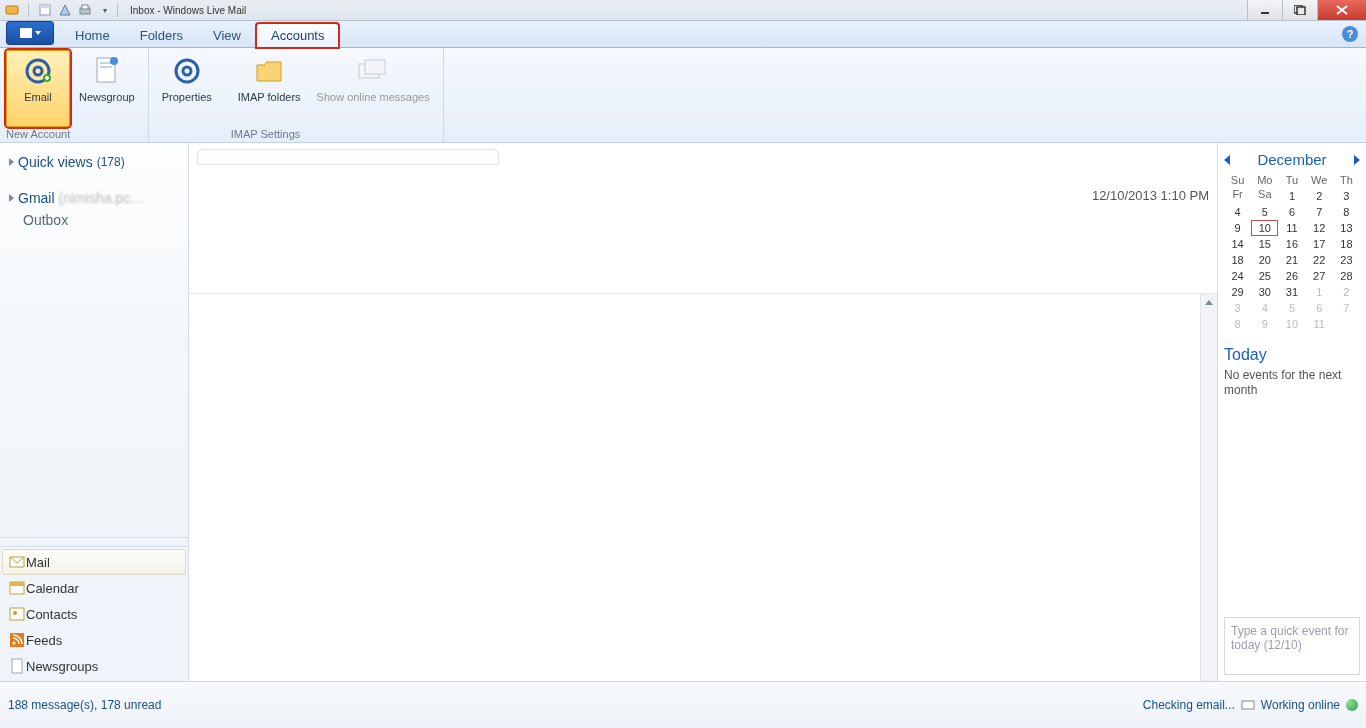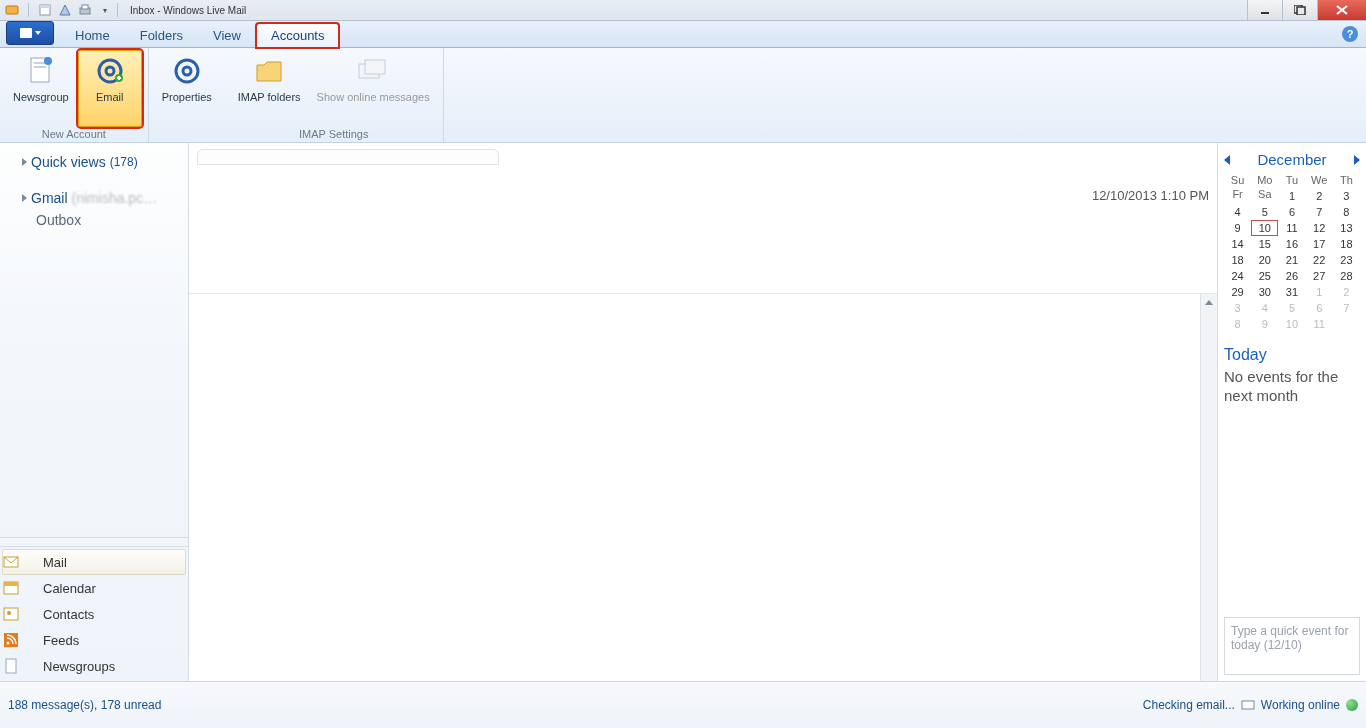--- a/index.html
+++ b/index.html
@@ -25,32 +25,32 @@
   .helpicon{position:absolute;right:8px;top:5px;width:16px;height:16px;border-radius:50%;background:#4a8edb;color:#fff;font-size:11px;font-weight:bold;display:flex;align-items:center;justify-content:center}
   
   .ribbon{height:94px;background:linear-gradient(#f6f9fd,#e5eef9);border-bottom:1px solid #c3d2e5;display:flex}
   .rgroup{display:flex;flex-direction:column;border-right:1px solid #cdd9e8;padding:2px 6px 0}
   .rgroup .items{flex:1;display:flex;gap:2px}
   .ritem{display:flex;flex-direction:column;align-items:center;justify-content:flex-start;padding:2px 6px 0;min-width:50px;text-align:center;line-height:1.15;border:1px solid transparent;border-radius:3px}
   .ritem .ricon{width:32px;height:32px;display:flex;align-items:center;justify-content:center;margin:2px 0 4px}
   .ritem .rlabel{font-size:11px;color:#2a3a4a}
   .ritem.disabled .rlabel{color:#999}
   .ritem.highlight{background:linear-gradient(#fff0b8,#ffd36b);border-color:#e2a100;outline:2px solid #d12a1a;outline-offset:0}
-  .rgroup .gname{text-align:center;font-size:11px;color:#6a7a8a;padding:1px 0 2px}
+  .rgroup .gname{text-align:left;font-size:11px;color:#6a7a8a;padding:1px 0 2px}
   
   .body{flex:1;display:flex;min-height:0}
   .navpane{width:188px;background:linear-gradient(#fdfefe,#f3f7fb 40%,#eef4fa);display:flex;flex-direction:column;border-right:1px solid #d3dce7}
-  .navtree{flex:1;padding:8px 20px 6px;font-size:14px;color:#1a4f8a}
+  .navtree{flex:1;padding:8px 7px 6px;font-size:14px;color:#1a4f8a}
   .navrow{display:flex;align-items:center;padding:3px 2px;gap:4px}
   .navrow .disclose{width:0;height:0;border-top:4px solid transparent;border-bottom:4px solid transparent;border-left:5px solid #7a8a9a}
   .navrow .count{font-size:12px;color:#1a4f8a}
   .navrow.sub{padding-left:16px;color:#5a6a7a}
   .navrow .obscured{color:#bbb;filter:blur(1px)}
   .navsections{border-top:1px solid #d3dce7;padding:2px}
-  .navsec{display:flex;align-items:center;gap:24px;padding:4px 0;border:1px solid transparent;border-radius:2px;font-size:13px;color:#333}
+  .navsec{display:flex;align-items:center;gap:1px;padding:4px 6px;border:1px solid transparent;border-radius:2px;font-size:13px;color:#333}
   .navsec.active{background:linear-gradient(#fdfdfb,#f3f1e6);border-color:#ded9c2}
   .navsec .nicon{width:16px;height:16px;display:flex;align-items:center;justify-content:center}
   
   .msgarea{flex:1;display:flex;flex-direction:column;position:relative;min-width:0}
   .msglist{height:150px;position:relative}
   .msgheader{position:absolute;left:8px;top:6px;width:300px;height:14px;border:1px solid #dfe4ea;border-top-left-radius:6px;border-top-right-radius:6px;background:#fdfdfd}
   .tstamp{position:absolute;right:8px;top:45px;color:#555;font-size:13px}
   .reading{flex:1;border-top:1px solid #e3e8ef;position:relative}
   .scrolltrack{position:absolute;right:0;top:0;bottom:0;width:16px;background:#f1f3f6;border-left:1px solid #dfe4ea}
   .scrollup{position:absolute;top:0;left:0;right:0;height:16px;display:flex;align-items:center;justify-content:center}
@@ -60,21 +60,21 @@
   .calhead{display:flex;align-items:center;justify-content:space-between;color:#1a5fbf;font-size:15px;margin-bottom:6px}
   .calnav{width:0;height:0;border-top:5px solid transparent;border-bottom:5px solid transparent}
   .calnav.prev{border-right:6px solid #1a5fbf}
   .calnav.next{border-left:6px solid #1a5fbf}
   .calgrid{display:grid;grid-template-columns:repeat(5,1fr);text-align:center;font-size:11px}
   .calgrid .dow{color:#666;padding-bottom:2px}
   .calgrid .d{padding:2px 0;color:#333}
   .calgrid .d.dim{color:#bbb}
   .calgrid .d.today{outline:1px solid #c0504d;outline-offset:-1px}
   .todayhdr{color:#1a5fbf;font-size:16px;margin:14px 0 4px}
-  .noev{color:#555;font-size:15px;line-height:1.25}
+  .noev{color:#555;font-size:12px;line-height:1.25}
   .quickbox{margin-top:auto;border:1px solid #d5d9df;padding:6px;color:#9aa2ac;font-size:12px;height:44px}
   
   .status{height:22px;border-top:1px solid #cfd7e2;background:linear-gradient(#f7f9fc,#eef3f9);display:flex;align-items:center;padding:12px 8px;font-size:12px;color:#1a4f8a;justify-content:space-between}
   .status .right{display:flex;align-items:center;gap:6px;color:#1a4f8a}
   .globe{width:12px;height:12px;border-radius:50%;background:radial-gradient(circle at 30% 30%,#8fe08f,#2a9a4a)}
 </style>
 </head>
 <body>
 
 <div class="window">
@@ -137,42 +137,42 @@
     <div class="tab">Home</div>
     <div class="tab">Folders</div>
     <div class="tab">View</div>
     <div class="tab active highlight">Accounts</div>
     <div class="helpicon">?</div>
   </div>
 
   <div class="ribbon">
     <div class="rgroup">
       <div class="items">
-        <div class="ritem">
-          <div class="ricon">
-              <svg width="28" height="30">
-                <rect x="4" y="2" width="18" height="24" fill="#fff" stroke="#9aa8ba"></rect>
-                <rect x="7" y="6" width="12" height="2" fill="#c7d2e0"></rect>
-                <rect x="7" y="10" width="12" height="2" fill="#c7d2e0"></rect>
-                <circle cx="21" cy="5" r="4" fill="#4a8edb"></circle>
-              </svg>
-            </div>
-          <div class="rlabel">Newsgroup</div>
-        </div>
         <div class="ritem highlight">
           <div class="ricon">
               <svg width="30" height="30">
                 <circle cx="15" cy="15" r="11" fill="none" stroke="#2a5faa" stroke-width="3"></circle>
                 <circle cx="15" cy="15" r="4" fill="none" stroke="#2a5faa" stroke-width="3"></circle>
                 <circle cx="24" cy="22" r="4" fill="#3aaa3a"></circle>
                 <rect x="22" y="21" width="4" height="2" fill="#fff"></rect>
                 <rect x="23" y="20" width="2" height="4" fill="#fff"></rect>
               </svg>
             </div>
           <div class="rlabel">Email</div>
+        </div>
+        <div class="ritem">
+          <div class="ricon">
+              <svg width="28" height="30">
+                <rect x="4" y="2" width="18" height="24" fill="#fff" stroke="#9aa8ba"></rect>
+                <rect x="7" y="6" width="12" height="2" fill="#c7d2e0"></rect>
+                <rect x="7" y="10" width="12" height="2" fill="#c7d2e0"></rect>
+                <circle cx="21" cy="5" r="4" fill="#4a8edb"></circle>
+              </svg>
+            </div>
+          <div class="rlabel">Newsgroup</div>
         </div>
       </div>
       <div class="gname">New Account</div>
     </div>
     <div class="rgroup" style="border-right:none">
       <div class="items">
         <div class="ritem">
           <div class="ricon">
               <svg width="30" height="30">
                 <circle cx="15" cy="15" r="11" fill="none" stroke="#2a5faa" stroke-width="3"></circle>

